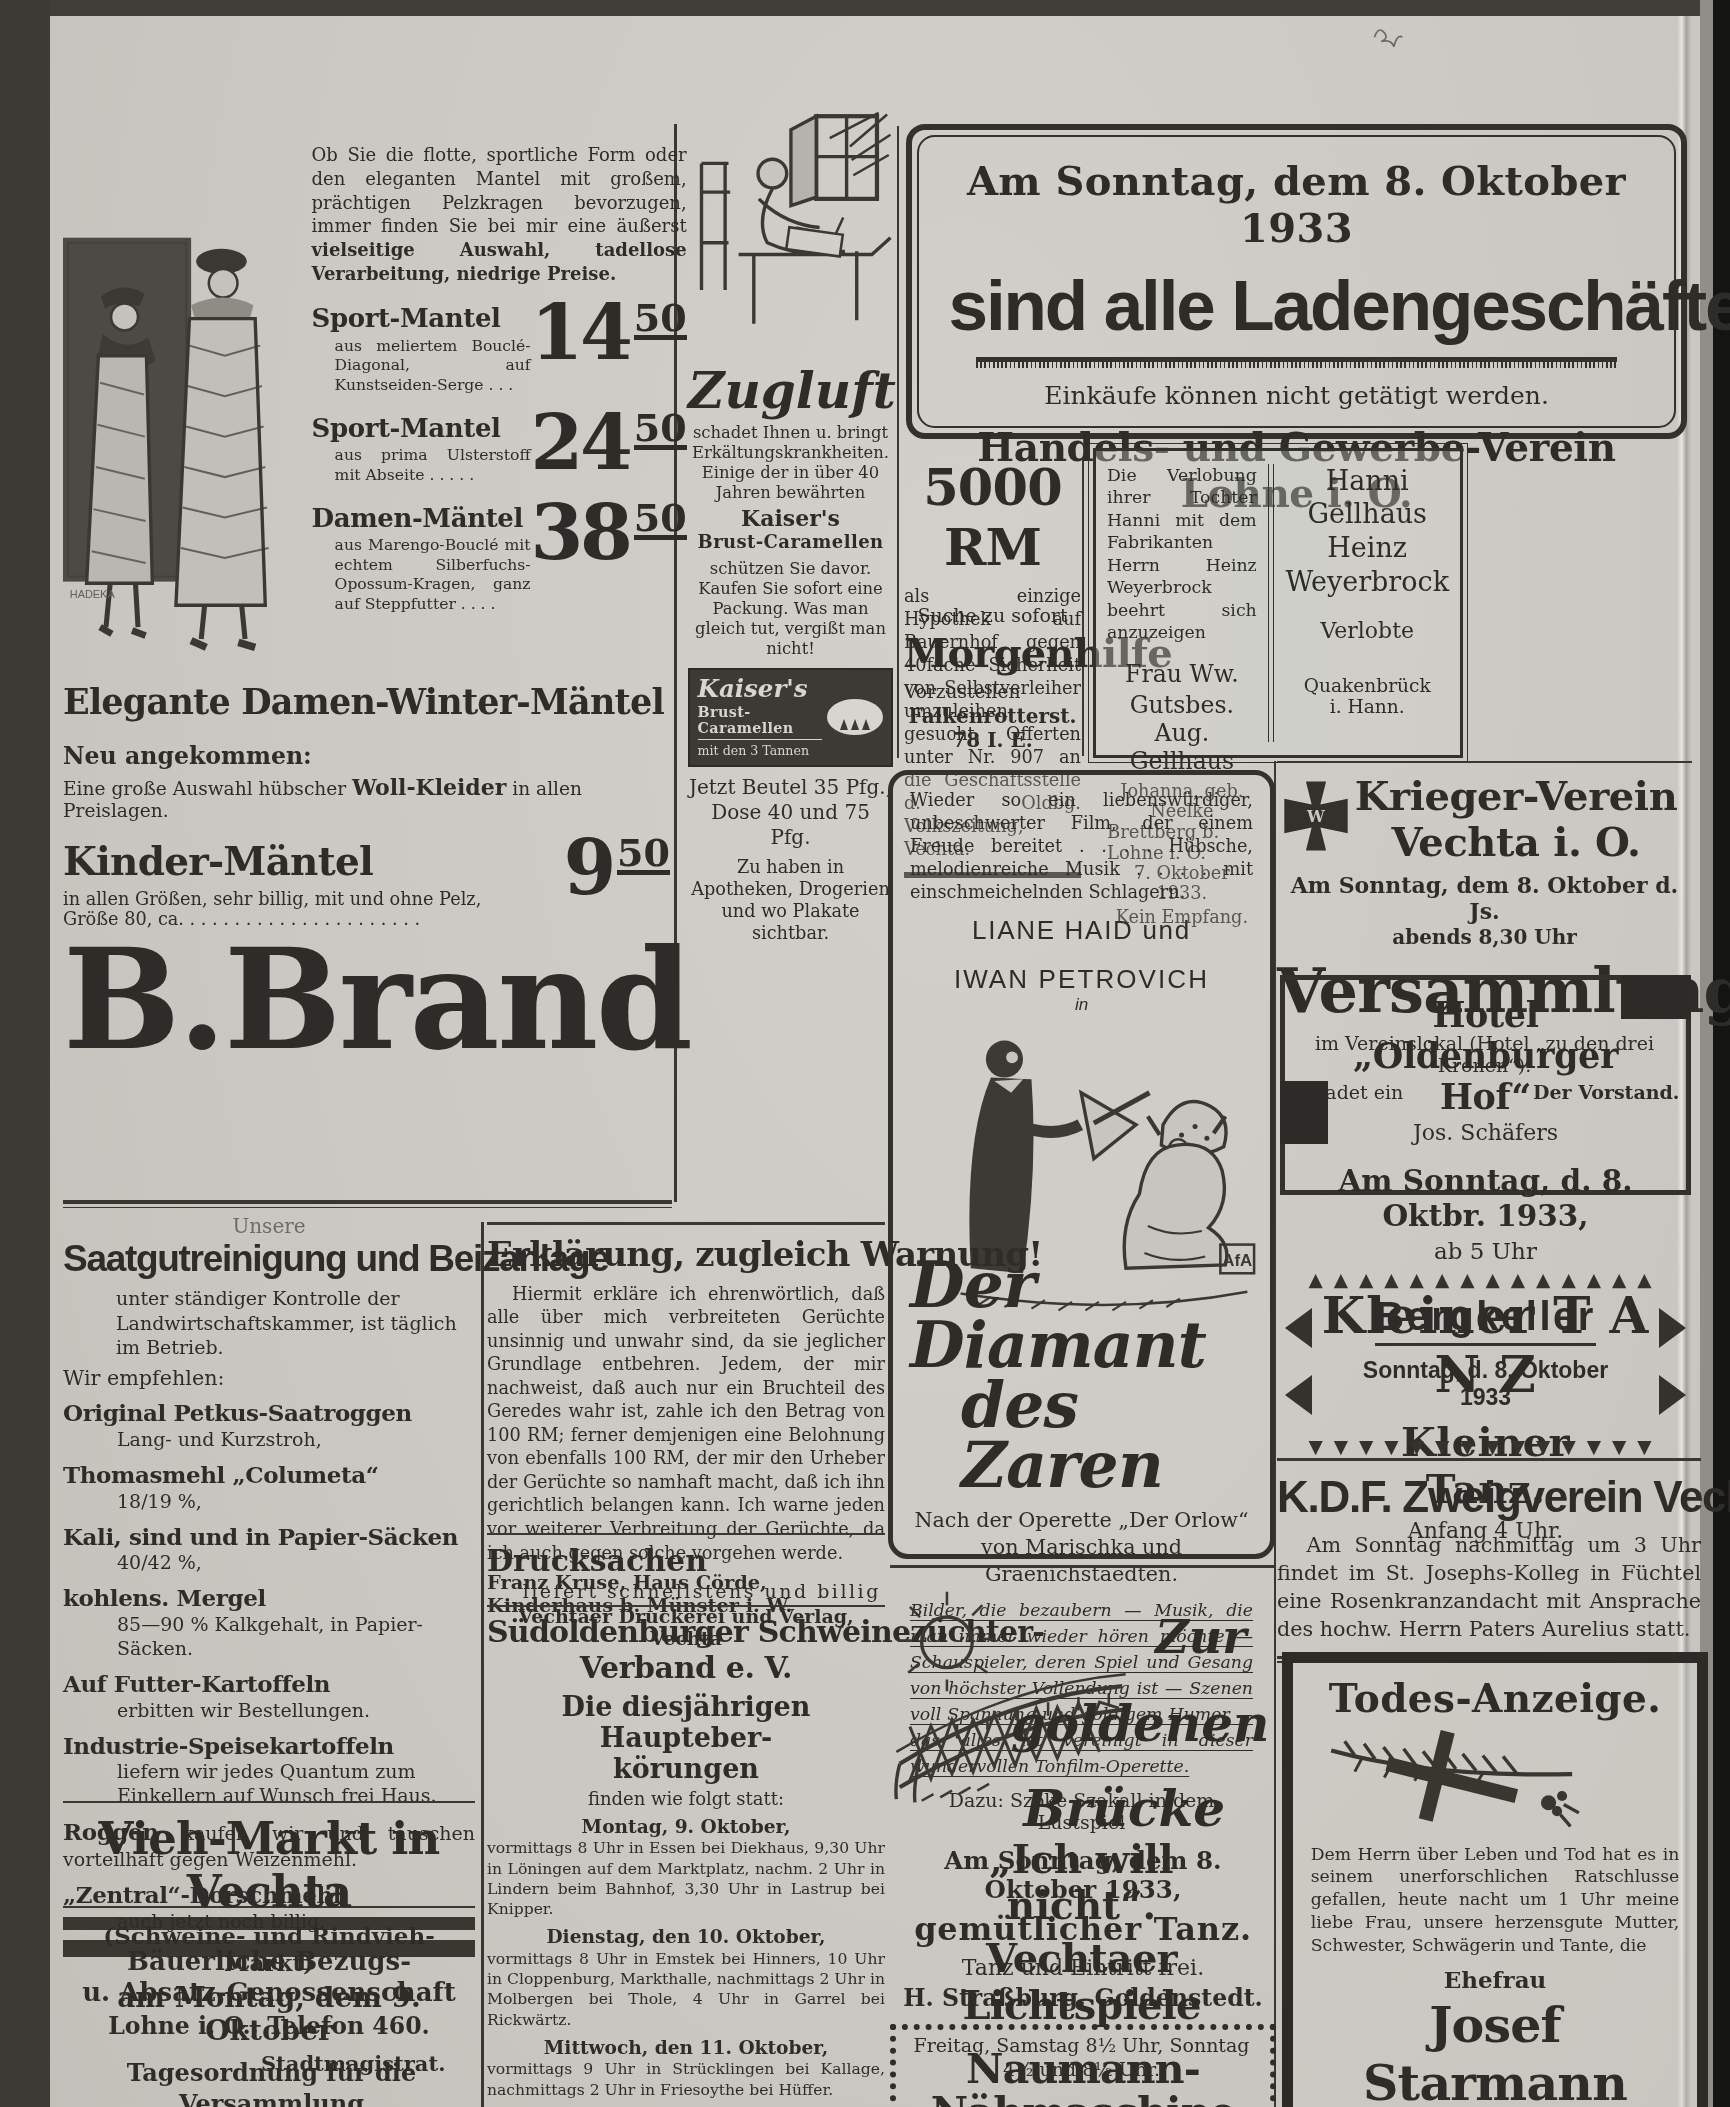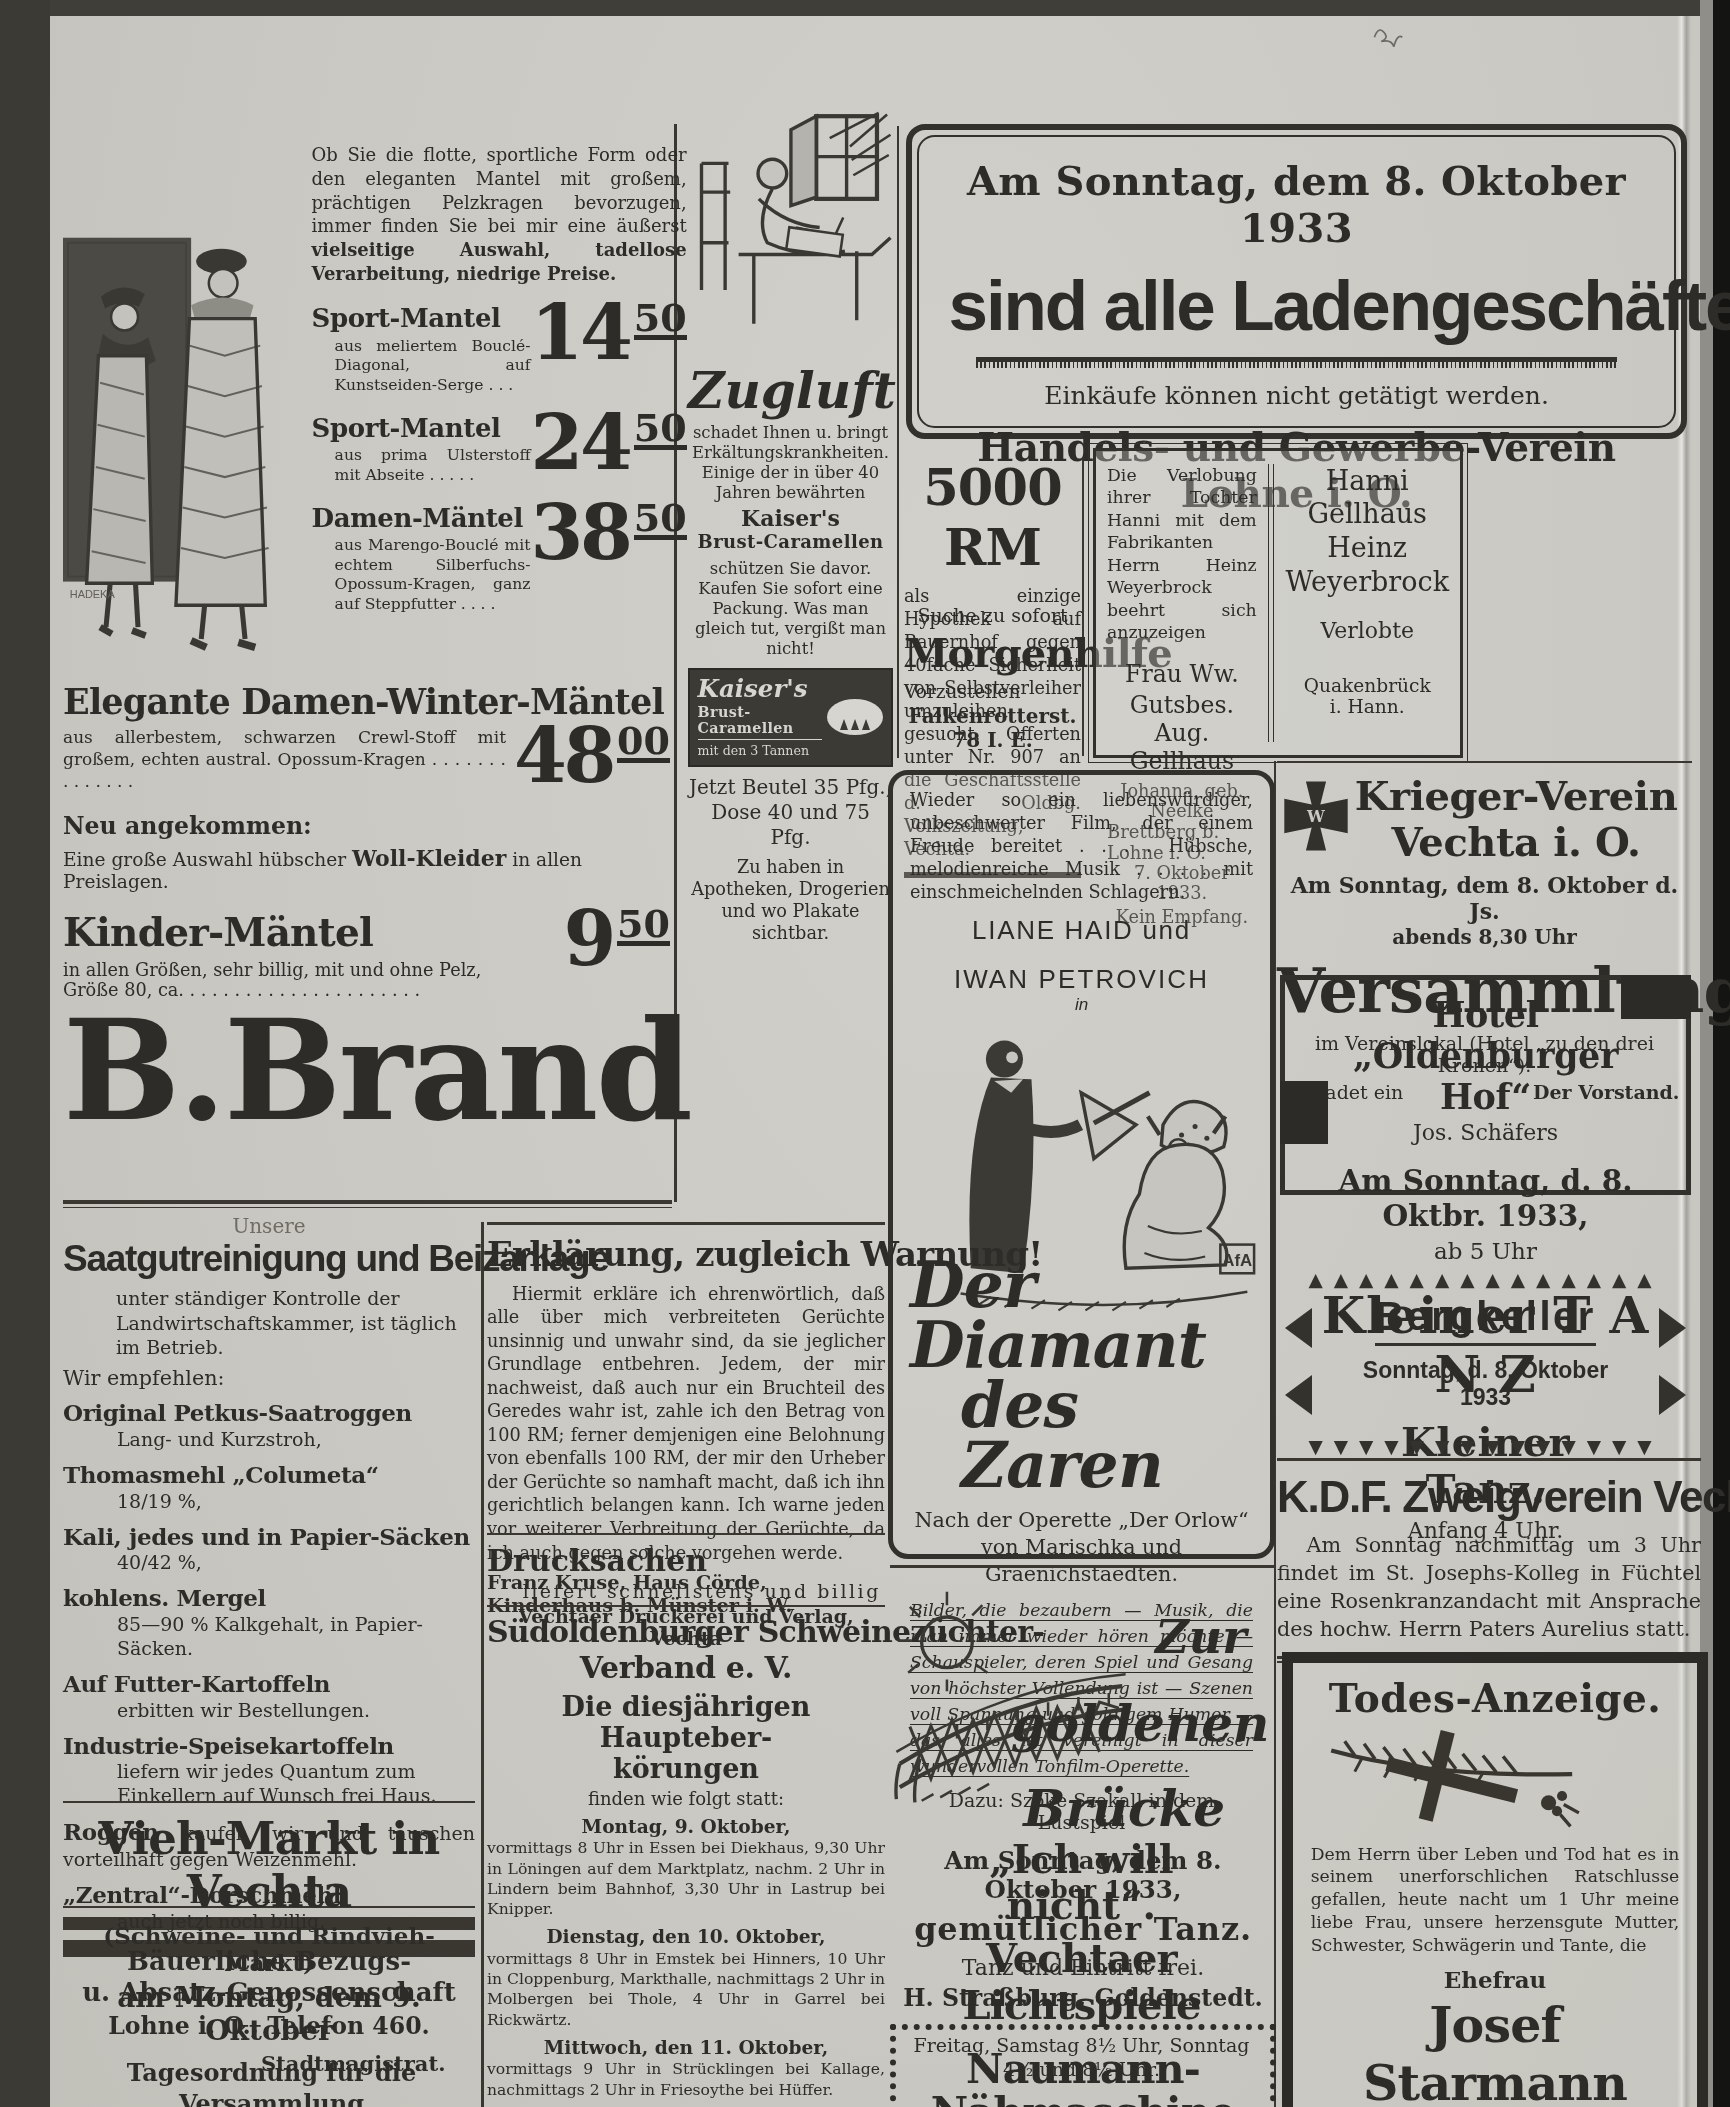--- a/index.html
+++ b/index.html
@@ -312,29 +312,20 @@
             <div class="price">
               <span class="pr-main">38</span>
               <span class="pr-sup">50</span>
             </div>
           </div>
       </div>
     </div>
   </div>
   <div class="m-row4">
     <div class="m-row4-name">Elegante Damen-Winter-Mäntel</div>
-    <div class="m-row4-flex">
-      <div class="m-row4-desc j">aus allerbestem, schwarzen Crewl-Stoff mit großem, echten austral. Opossum-Kragen . . . . . . . . . . . . . .</div>
-      <div class="m-pricebox" style="flex:1">
-          <div class="price">
-            <span class="pr-main">48</span>
-            <span class="pr-sup">00</span>
-          </div>
-        </div>
-    </div>
   </div>
   <div class="m-neu">
     <div class="m-neu-head">Neu angekommen:</div>
     <div class="m-neu-text"><span>Eine große Auswahl hübscher </span><span class="m-neu-bold">Woll-Kleider</span><span> in allen Preislagen.</span></div>
   </div>
   <div class="m-kinder">
     <div class="m-kinder-l">
       <div class="m-kinder-name">Kinder-Mäntel</div>
       <div class="m-kinder-desc">in allen Größen, sehr billig, mit und ohne Pelz, Größe 80, ca. . . . . . . . .   . . . . . . . . . . . . .</div>
     </div>
@@ -551,21 +542,21 @@
   <div class="s-emp">Wir empfehlen:</div>
   <div class="s-item">
     <div class="s-name">Original Petkus-Saatroggen</div>
     <div class="s-desc">Lang- und Kurzstroh,</div>
   </div>
   <div class="s-item">
     <div class="s-name">Thomasmehl „Columeta“</div>
     <div class="s-desc">18/19 %,</div>
   </div>
   <div class="s-item">
-    <div class="s-name">Kali, jedes und in Papier-Säcken</div>
+    <div class="s-name">Kali, sind und in Papier-Säcken</div>
     <div class="s-desc">40/42 %,</div>
   </div>
   <div class="s-item">
     <div class="s-name">kohlens. Mergel</div>
     <div class="s-desc">85—90 % Kalkgehalt, in Papier-Säcken.</div>
   </div>
   <div class="s-item">
     <div class="s-name">Auf Futter-Kartoffeln</div>
     <div class="s-desc">erbitten wir Bestellungen.</div>
   </div>

